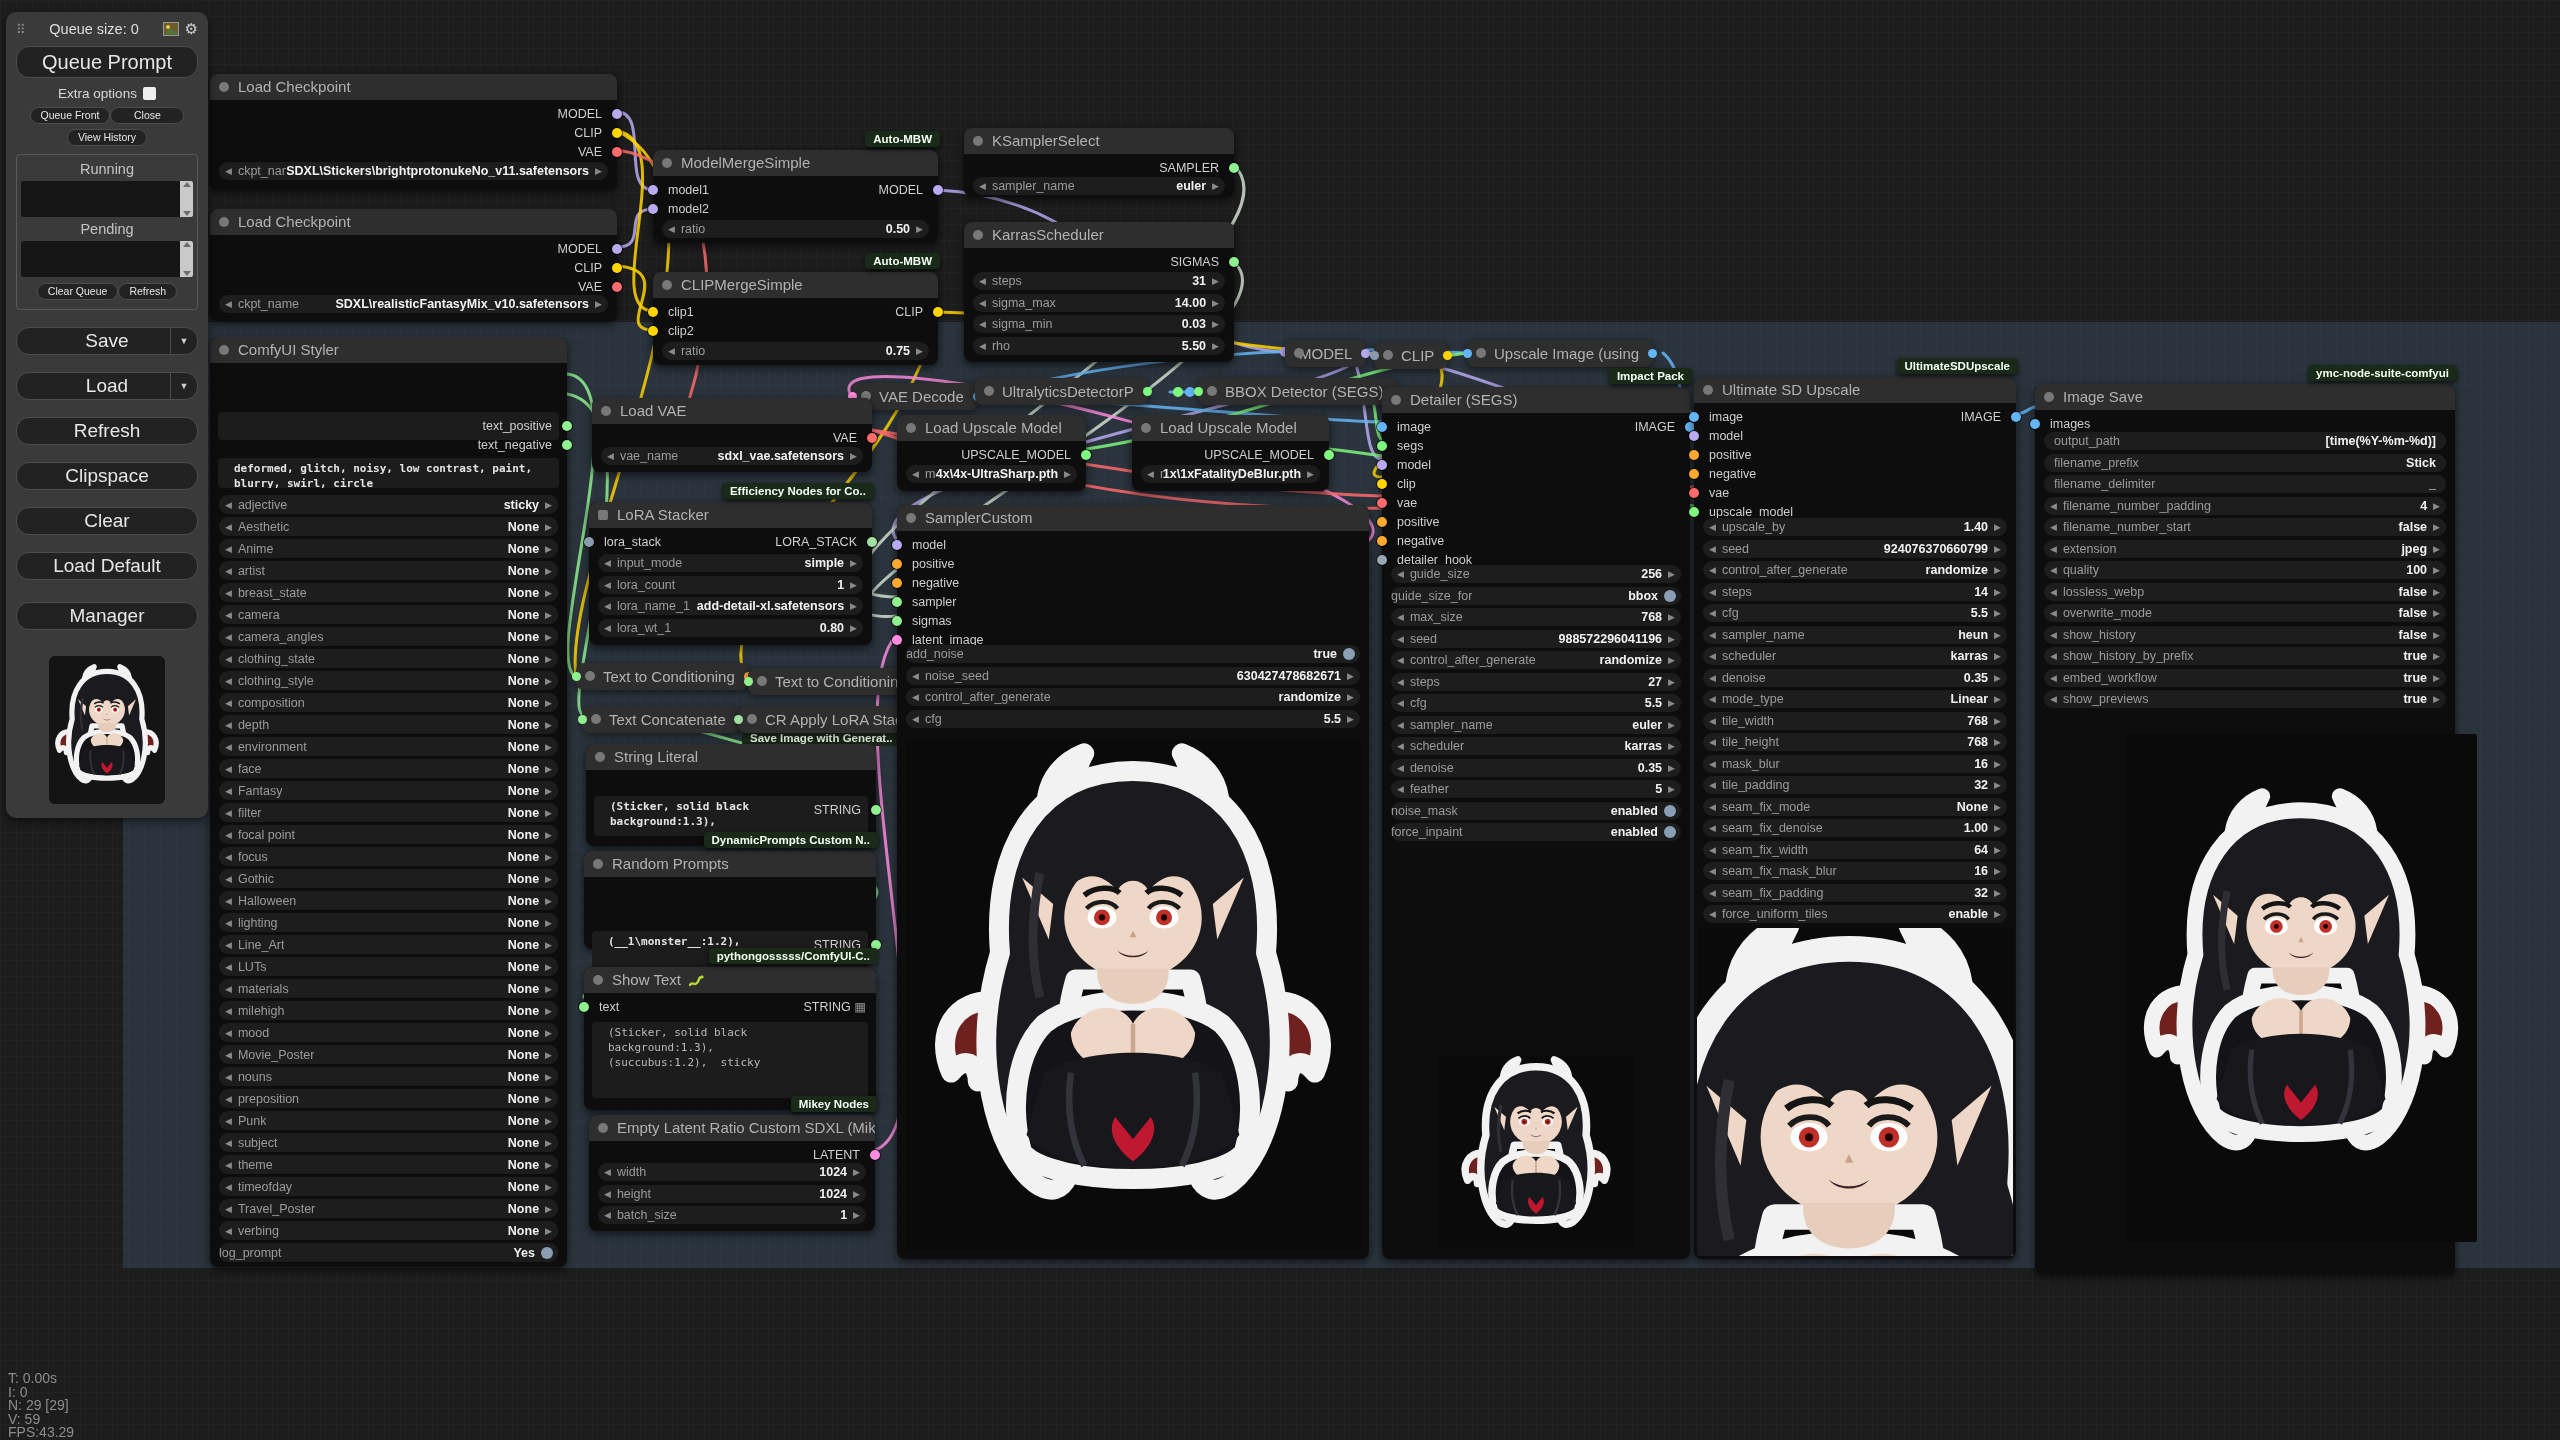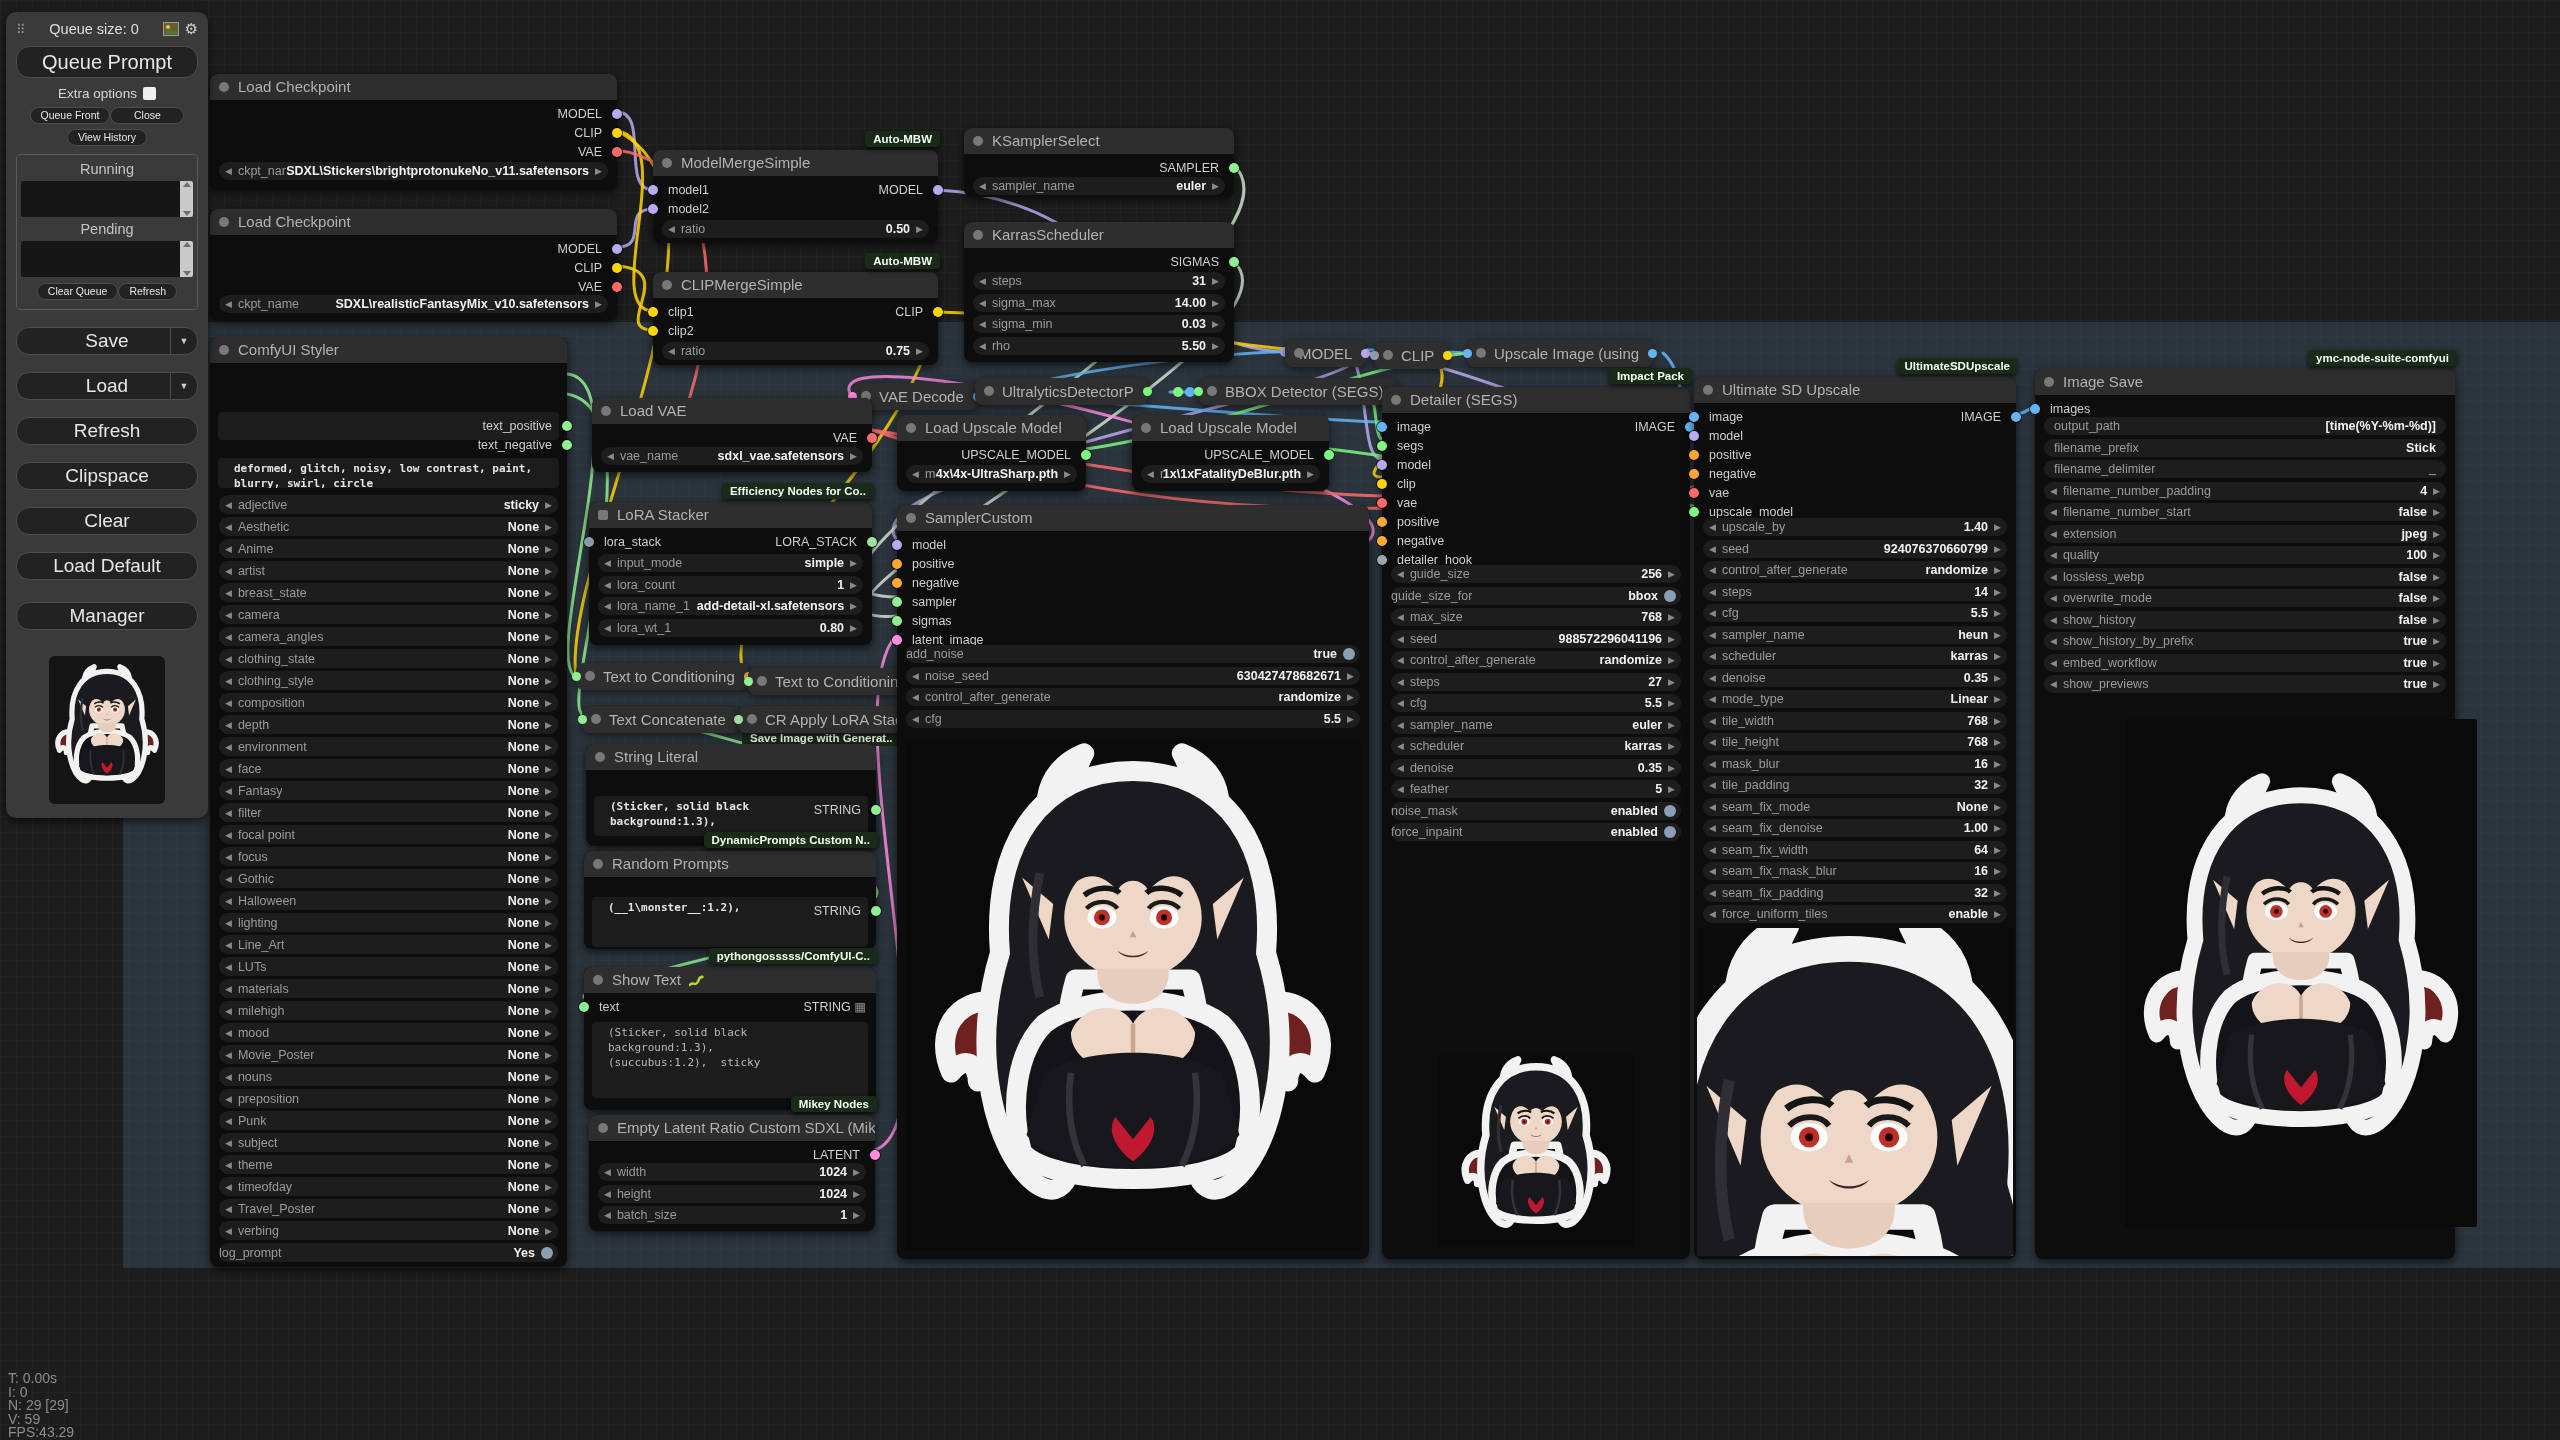--- a/index.html
+++ b/index.html
@@ -865,21 +865,21 @@
 <div class="node" style="left:584px;top:851px;width:292px;height:98px">
   <div class="badge">DynamicPrompts Custom N..</div>
   <div class="ntitle">Random Prompts</div>
   <div class="nbody">
     <div class="outs">
         <div class="orow">
           <span>STRING</span>
           <span class="dot odot" style="background:#8ff08f"></span>
         </div>
       </div>
-    <div class="tbox" style="margin-top:20px;height:42px">(__1\monster__:1.2),</div>
+    <div class="tbox" style="margin-top:54px;height:42px">(__1\monster__:1.2),</div>
   </div>
 </div>
 
 <div class="node" style="left:584px;top:967px;width:292px;height:143px">
   <div class="badge">pythongosssss/ComfyUI-C..</div>
   <div class="ntitle"><span>Show Text</span>
     <svg width="15" height="12" viewBox="0 0 15 12" style="vertical-align:middle;margin-left:4px">
         <path d="M1,10 C3,6 5,11 8,8 C11,5 9,2 13,2" stroke="#b8d832" stroke-width="2.4" fill="none" stroke-linecap="round"></path>
         <circle cx="13.2" cy="2" r="1.4" fill="#b8d832"></circle>
       </svg>
@@ -1311,21 +1311,21 @@
         </div>
       </div>
   </div>
   <div class="preview crop" style="left:3px;top:551px;width:316px;height:328px">
     <svg viewBox="0 0 200 230">
         <use href="#sticker"></use>
       </svg>
   </div>
 </div>
 
-<div class="node" style="left:2035px;top:369px;width:420px;height:890px">
+<div class="node" style="left:2035px;top:384px;width:420px;height:890px">
   <div class="badge">ymc-node-suite-comfyui</div>
   <div class="ntitle">Image Save</div>
   <div class="nbody">
     <div class="ins">
         <div class="irow">
           <span class="dot idot" style="background:#64b5f6"></span>
           <span>images</span>
         </div>
       </div>
     <div class="widgets" style="padding-top:22px">

